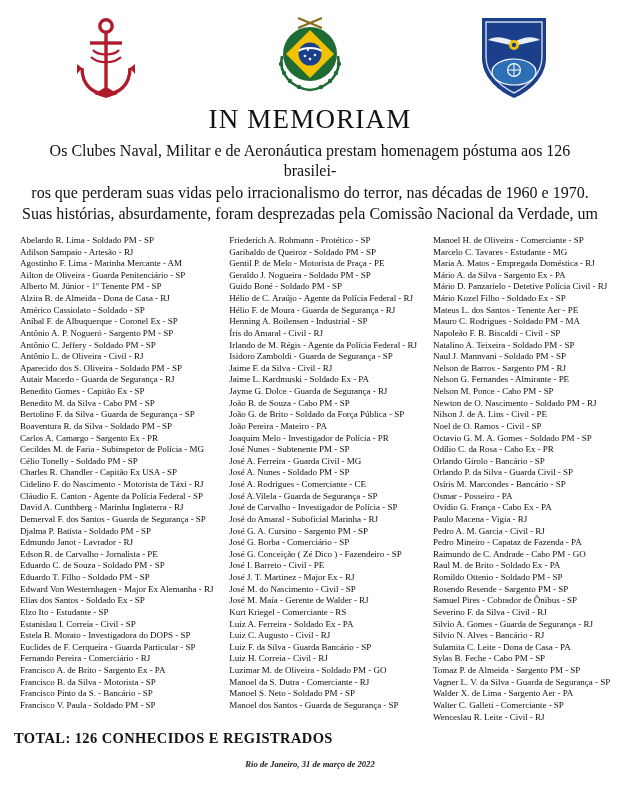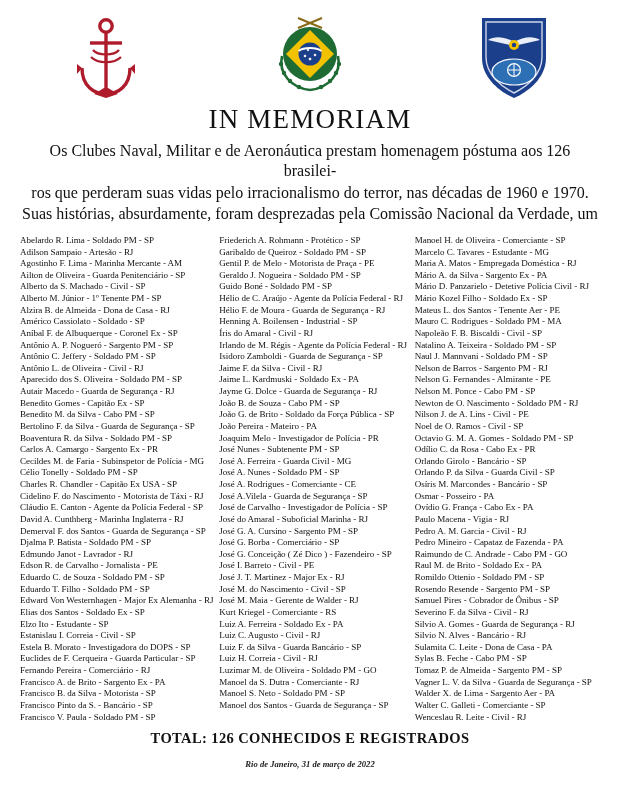--- a/index.html
+++ b/index.html
@@ -52,39 +52,39 @@
     font-size: 16px;
     line-height: 1.28;
     margin: 0 8px 8px 8px;
     font-family: "Liberation Serif", serif;
   }
   .lead p { margin: 0 0 1px 0; }
 
   
   .names {
     display: flex;
-    gap: 6px;
+    gap: 16px;
     padding: 2px 2px 0 6px;
   }
   .col {
     width: 33.33%;
   }
   .name {
     font-size: 9.05px;
     line-height: 11.63px;
     white-space: nowrap;
     overflow: hidden;
     text-overflow: clip;
     letter-spacing: -0.05px;
     font-family: "Liberation Serif", serif;
   }
 
   
   .total {
-    text-align: center;
+    text-align: left;
     font-size: 14.5px;
     font-weight: bold;
     font-variant: small-caps;
     letter-spacing: 0.4px;
     margin-top: 7px;
   }
   .footnote {
     text-align: center;
     font-size: 8.6px;
     font-style: italic;
@@ -186,21 +186,20 @@
     <p>ros que perderam suas vidas pelo irracionalismo do terror, nas décadas de 1960 e 1970.</p>
     <p>Suas histórias, absurdamente, foram desprezadas pela Comissão Nacional da Verdade, um</p>
   </div>
 
   <div class="names">
     <div class="col" id="col0">
         <div class="name">Abelardo R. Lima - Soldado PM - SP</div>
         <div class="name">Adilson Sampaio - Artesão - RJ</div>
         <div class="name">Agostinho F. Lima - Marinha Mercante - AM</div>
         <div class="name">Ailton de Oliveira - Guarda Penitenciário - SP</div>
-        <div class="name">Alberto da S. Machado - Civil - SP</div>
         <div class="name">Alberto M. Júnior - 1º Tenente PM - SP</div>
         <div class="name">Alzira B. de Almeida - Dona de Casa - RJ</div>
         <div class="name">Américo Cassiolato - Soldado - SP</div>
         <div class="name">Aníbal F. de Albuquerque - Coronel Ex - SP</div>
         <div class="name">Antônio A. P. Nogueró - Sargento PM - SP</div>
         <div class="name">Antônio C. Jeffery - Soldado PM - SP</div>
         <div class="name">Antônio L. de Oliveira - Civil - RJ</div>
         <div class="name">Aparecido dos S. Oliveira - Soldado PM - SP</div>
         <div class="name">Autair Macedo - Guarda de Segurança - RJ</div>
         <div class="name">Benedito Gomes - Capitão Ex - SP</div>

